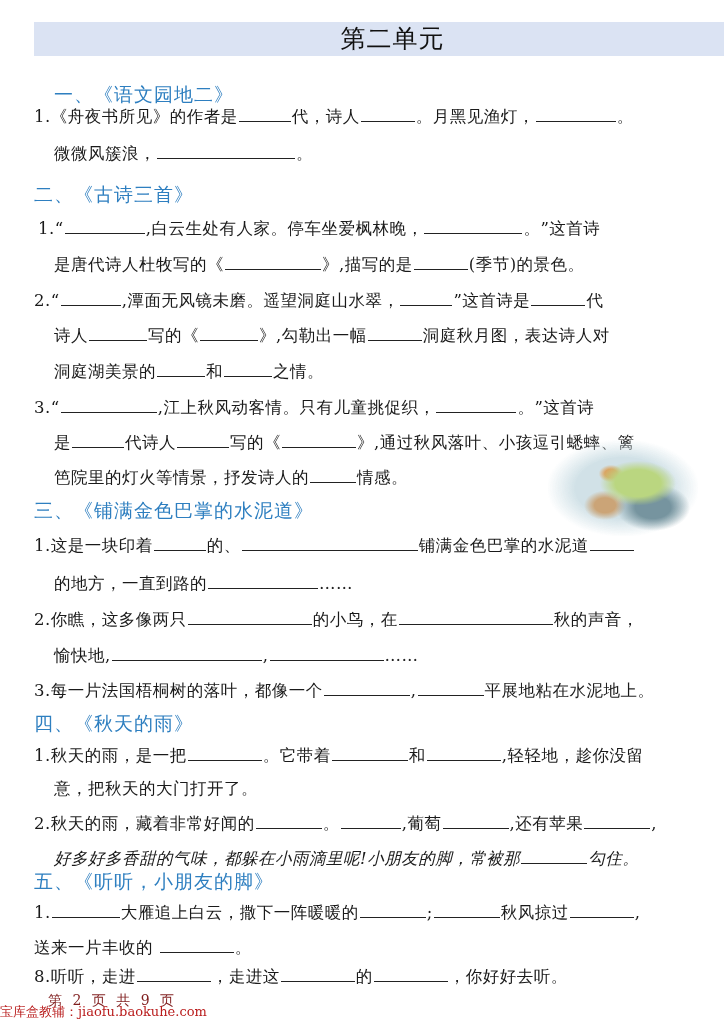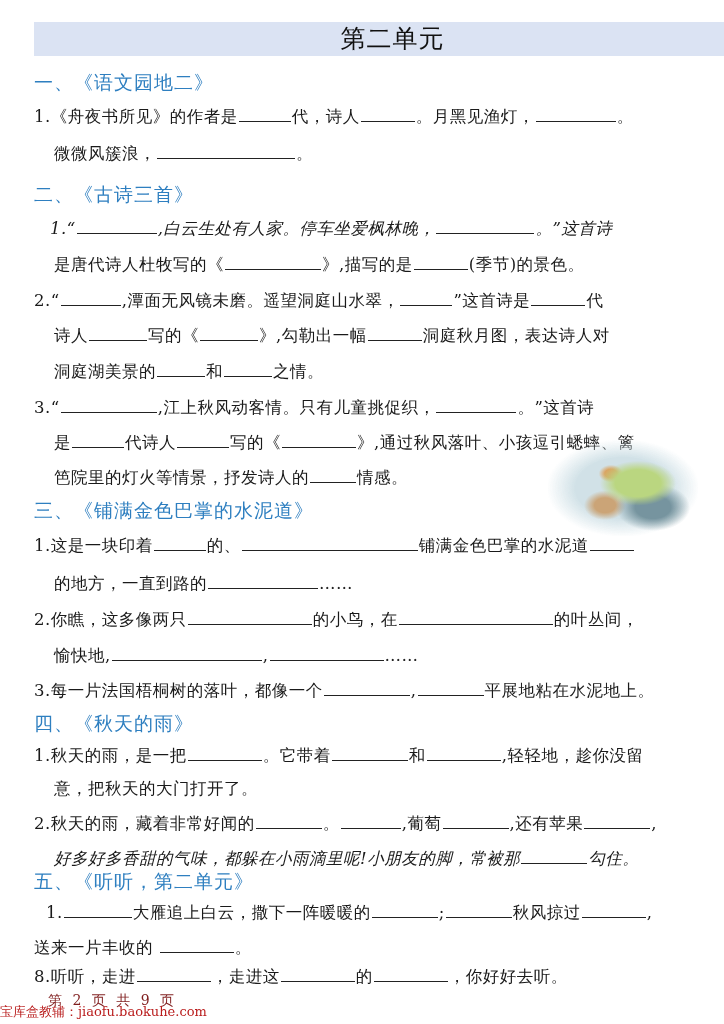--- a/index.html
+++ b/index.html
@@ -23,45 +23,45 @@
   .watermark { position:absolute; left:0; top:1003px; font-size:13px; color:#b91c1c; white-space:nowrap; }
 </style>
 </head>
 <body>
 
 <div class="title-bar">
   <span>第二单元</span>
 </div>
 
 <div id="content">
-    <div class="heading" style="top: 70px;">一、《语文园地二》</div>
+    <div class="heading" style="top: 82px; margin-left: 20px;">一、《语文园地二》</div>
     <div class="line" style="left: 34px; top: 106px;"><span>1.《舟夜书所见》的作者是</span><span class="blank" style="width: 52px;"></span><span>代，诗人</span><span class="blank" style="width: 54px;"></span><span>。月黑见渔灯，</span><span class="blank" style="width: 80px;"></span><span>。</span></div>
     <div class="line" style="left: 54px; top: 143px;"><span>微微风簇浪，</span><span class="blank" style="width: 138px;"></span><span>。</span></div>
     <div class="heading" style="top: 182px;">二、《古诗三首》</div>
-    <div class="line" style="left: 50px; top: 218px; font-style: italic;"><span>1.“</span><span class="blank" style="width: 80px;"></span><span>,白云生处有人家。停车坐爱枫林晚，</span><span class="blank" style="width: 98px;"></span><span>。”这首诗</span></div>
+    <div class="line" style="left: 38px; top: 218px;"><span>1.“</span><span class="blank" style="width: 80px;"></span><span>,白云生处有人家。停车坐爱枫林晚，</span><span class="blank" style="width: 98px;"></span><span>。”这首诗</span></div>
     <div class="line" style="left: 54px; top: 254px;"><span>是唐代诗人杜牧写的《</span><span class="blank" style="width: 96px;"></span><span>》,描写的是</span><span class="blank" style="width: 54px;"></span><span>(季节)的景色。</span></div>
     <div class="line" style="left: 34px; top: 290px;"><span>2.“</span><span class="blank" style="width: 60px;"></span><span>,潭面无风镜未磨。遥望洞庭山水翠，</span><span class="blank" style="width: 52px;"></span><span>”这首诗是</span><span class="blank" style="width: 54px;"></span><span>代</span></div>
     <div class="line" style="left: 54px; top: 325px;"><span>诗人</span><span class="blank" style="width: 58px;"></span><span>写的《</span><span class="blank" style="width: 58px;"></span><span>》,勾勒出一幅</span><span class="blank" style="width: 54px;"></span><span>洞庭秋月图，表达诗人对</span></div>
     <div class="line" style="left: 54px; top: 361px;"><span>洞庭湖美景的</span><span class="blank" style="width: 48px;"></span><span>和</span><span class="blank" style="width: 48px;"></span><span>之情。</span></div>
     <div class="line" style="left: 34px; top: 397px; text-align: center;"><span>3.“</span><span class="blank" style="width: 96px;"></span><span>,江上秋风动客情。只有儿童挑促织，</span><span class="blank" style="width: 80px;"></span><span>。”这首诗</span></div>
     <div class="line" style="left: 54px; top: 432px;"><span>是</span><span class="blank" style="width: 52px;"></span><span>代诗人</span><span class="blank" style="width: 52px;"></span><span>写的《</span><span class="blank" style="width: 74px;"></span><span>》,通过秋风落叶、小孩逗引蟋蟀、篱</span></div>
     <div class="line" style="left: 54px; top: 467px;"><span>笆院里的灯火等情景，抒发诗人的</span><span class="blank" style="width: 46px;"></span><span>情感。</span></div>
     <div class="heading" style="top: 498px;">三、《铺满金色巴掌的水泥道》</div>
     <div class="line" style="left: 34px; top: 535px;"><span>1.这是一块印着</span><span class="blank" style="width: 52px;"></span><span>的、</span><span class="blank" style="width: 176px;"></span><span>铺满金色巴掌的水泥道</span><span class="blank" style="width: 44px;"></span></div>
     <div class="line" style="left: 54px; top: 573px;"><span>的地方，一直到路的</span><span class="blank" style="width: 110px;"></span><span>……</span></div>
-    <div class="line" style="left: 34px; top: 609px;"><span>2.你瞧，这多像两只</span><span class="blank" style="width: 124px;"></span><span>的小鸟，在</span><span class="blank" style="width: 154px;"></span><span>的叶丛间，</span></div>
+    <div class="line" style="left: 34px; top: 609px;"><span>2.你瞧，这多像两只</span><span class="blank" style="width: 124px;"></span><span>的小鸟，在</span><span class="blank" style="width: 154px;"></span><span>秋的声音，</span></div>
     <div class="line" style="left: 54px; top: 645px;"><span>愉快地,</span><span class="blank" style="width: 150px;"></span><span>,</span><span class="blank" style="width: 114px;"></span><span>……</span></div>
     <div class="line" style="left: 34px; top: 680px;"><span>3.每一片法国梧桐树的落叶，都像一个</span><span class="blank" style="width: 86px;"></span><span>,</span><span class="blank" style="width: 66px;"></span><span>平展地粘在水泥地上。</span></div>
     <div class="heading" style="top: 711px;">四、《秋天的雨》</div>
     <div class="line" style="left: 34px; top: 745px;"><span>1.秋天的雨，是一把</span><span class="blank" style="width: 74px;"></span><span>。它带着</span><span class="blank" style="width: 76px;"></span><span>和</span><span class="blank" style="width: 74px;"></span><span>,轻轻地，趁你没留</span></div>
     <div class="line" style="left: 54px; top: 778px; text-align: right;"><span>意，把秋天的大门打开了。</span></div>
     <div class="line" style="left: 34px; top: 813px;"><span>2.秋天的雨，藏着非常好闻的</span><span class="blank" style="width: 66px;"></span><span>。</span><span class="blank" style="width: 60px;"></span><span>,葡萄</span><span class="blank" style="width: 66px;"></span><span>,还有苹果</span><span class="blank" style="width: 66px;"></span><span>,</span></div>
     <div class="line" style="left: 54px; top: 848px; font-style: italic;"><span>好多好多香甜的气味，都躲在小雨滴里呢!小朋友的脚，常被那</span><span class="blank" style="width: 66px;"></span><span>勾住。</span></div>
-    <div class="heading" style="top: 869px;">五、《听听，第二单元》</div>
-    <div class="line" style="left: 34px; top: 902px; margin-left: 12px;"><span>1.</span><span class="blank" style="width: 68px;"></span><span>大雁追上白云，撒下一阵暖暖的</span><span class="blank" style="width: 66px;"></span><span>;</span><span class="blank" style="width: 66px;"></span><span>秋风掠过</span><span class="blank" style="width: 64px;"></span><span>,</span></div>
+    <div class="heading" style="top: 869px;">五、《听听，小朋友的脚》</div>
+    <div class="line" style="left: 34px; top: 902px;"><span>1.</span><span class="blank" style="width: 68px;"></span><span>大雁追上白云，撒下一阵暖暖的</span><span class="blank" style="width: 66px;"></span><span>;</span><span class="blank" style="width: 66px;"></span><span>秋风掠过</span><span class="blank" style="width: 64px;"></span><span>,</span></div>
     <div class="line" style="left: 34px; top: 937px;"><span>送来一片丰收的 </span><span class="blank" style="width: 74px;"></span><span>。</span></div>
     <div class="line" style="left: 34px; top: 966px;"><span>8.听听，走进</span><span class="blank" style="width: 74px;"></span><span>，走进这</span><span class="blank" style="width: 74px;"></span><span>的</span><span class="blank" style="width: 74px;"></span><span>，你好好去听。</span></div>
   </div>
 
 <div class="pic"></div>
 
 <div class="footer">第 2 页 共 9 页</div>
 <div class="watermark">宝库盒教辅：jiaofu.baokuhe.com</div>
 
 </body></html>

